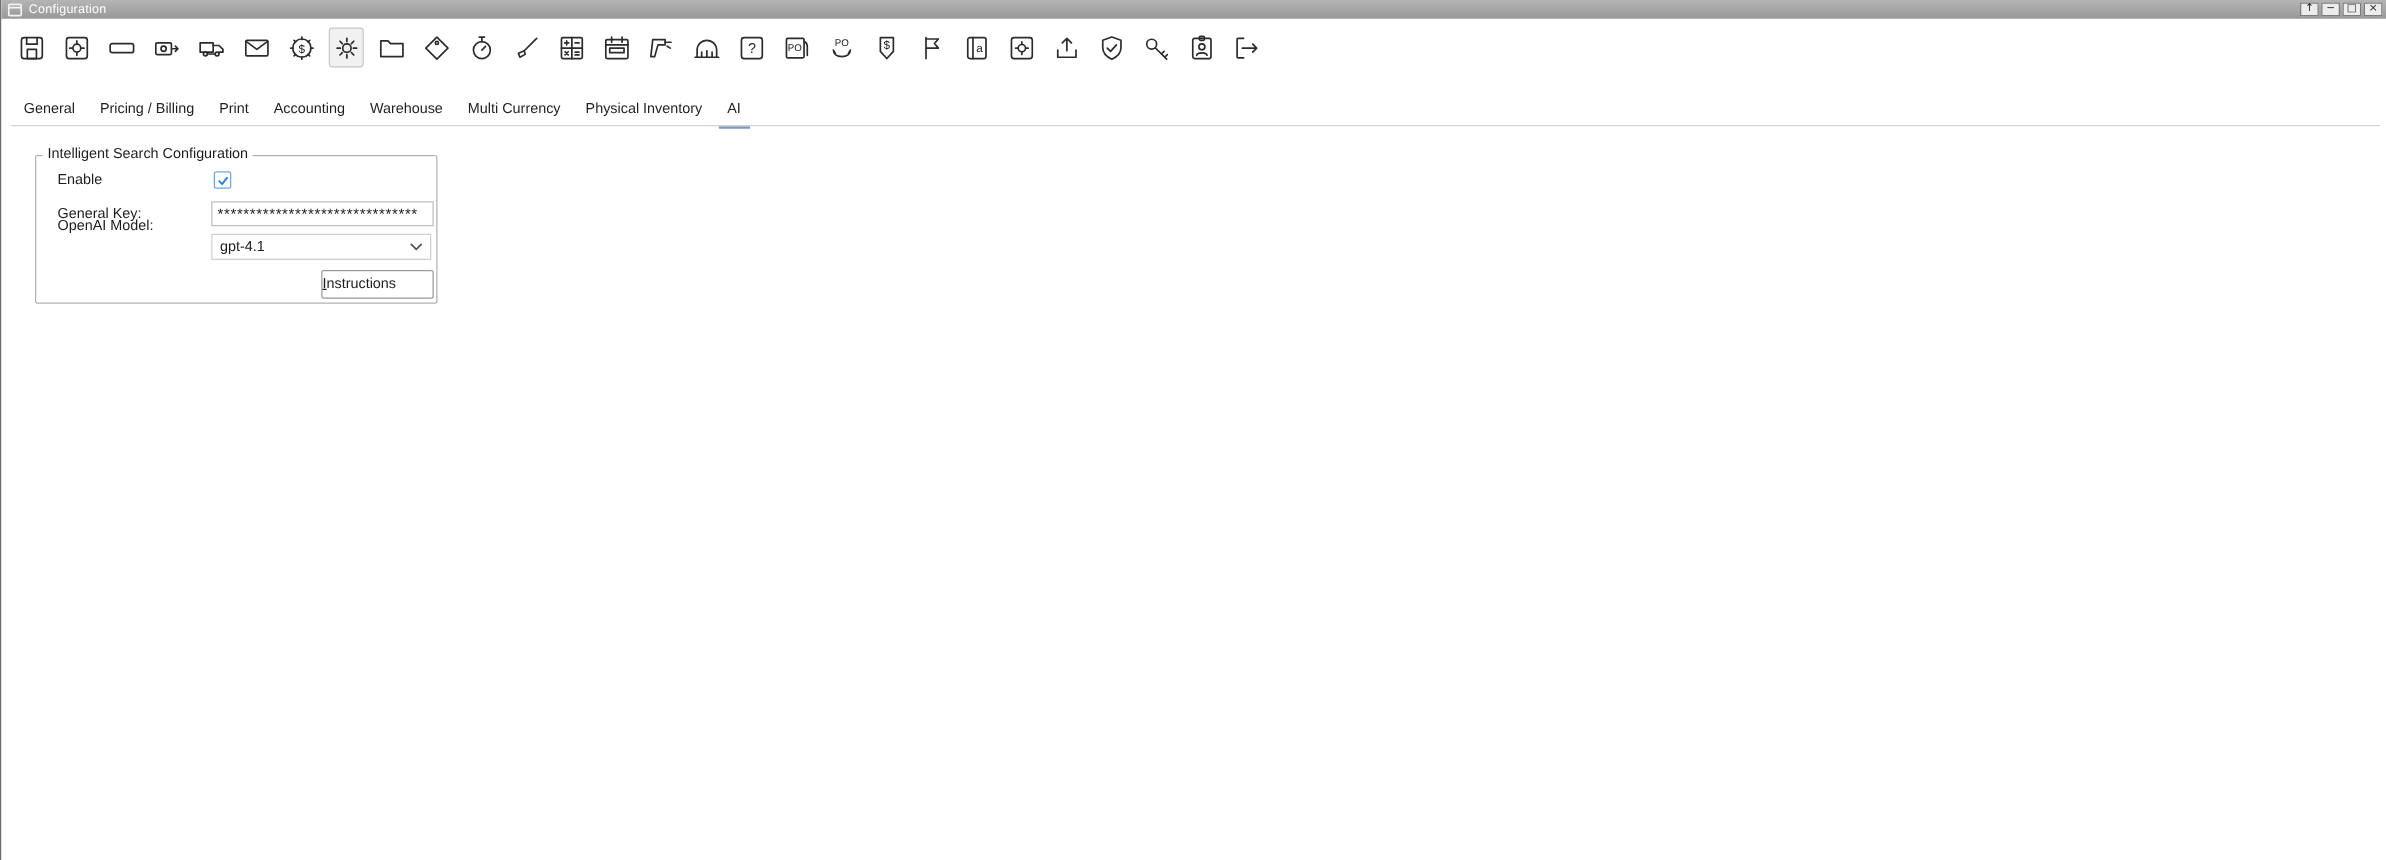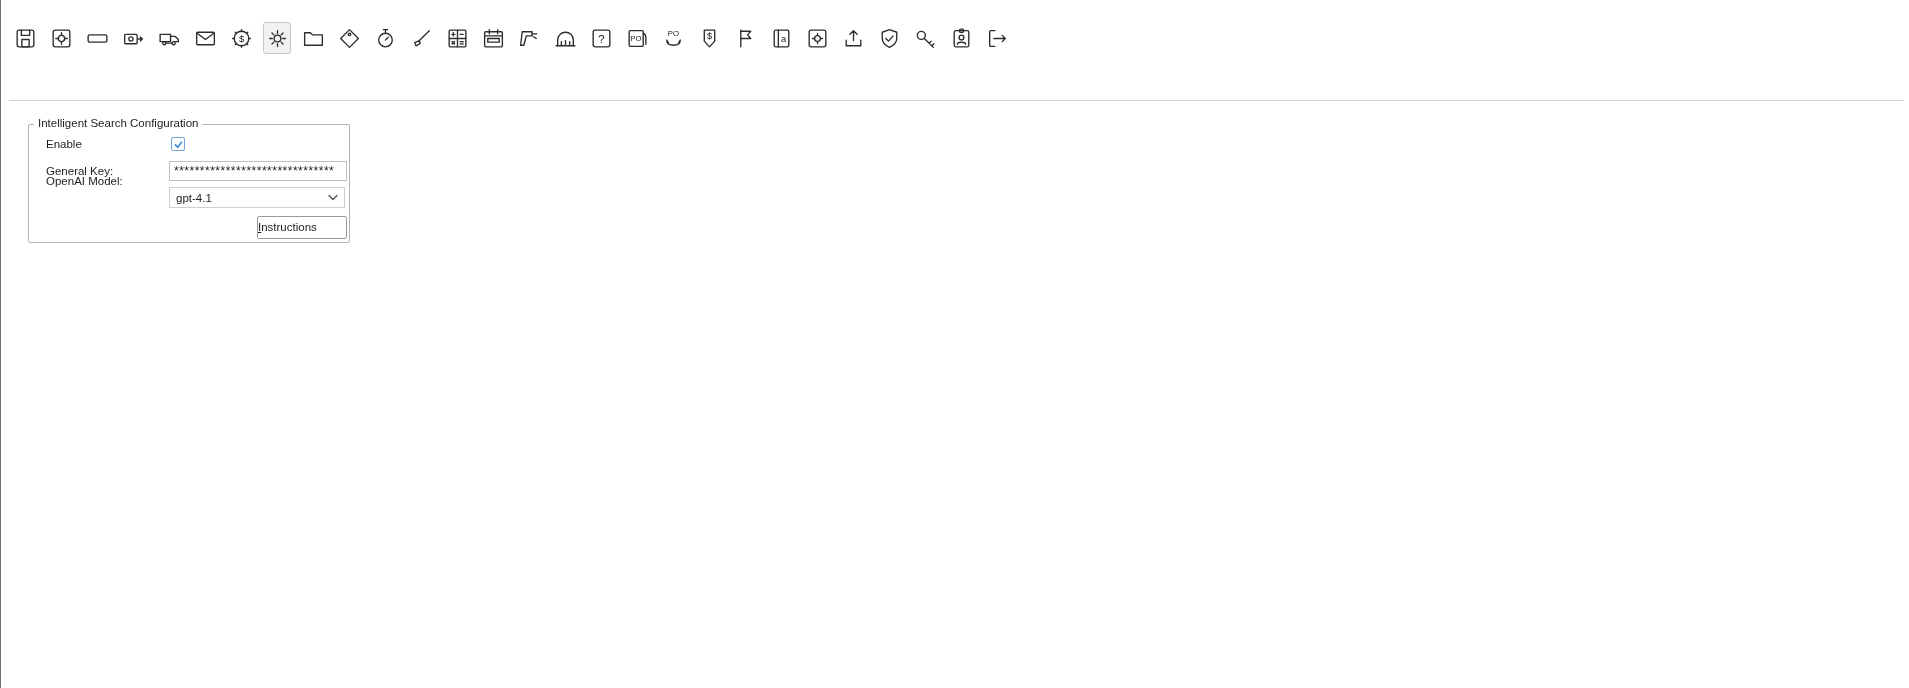--- a/index.html
+++ b/index.html
@@ -62,20 +62,35 @@
   .btn { position:absolute; left:228px; top:91px; width:90px; height:23px;
     border:1px solid #9a9a9a; border-radius:2px; background:#fff; font-size:11.5px;
     color:#1d1d1d; line-height:21px; cursor:pointer;
     font-family:"Liberation Sans",sans-serif; }
 </style>
 </head>
 <body>
 
 <div class="window">
 
+  <div class="titlebar">
+    <span class="app-icon">
+      <svg viewBox="0 0 12 12">
+          <rect x="1" y="1.5" width="10" height="9" rx="1"></rect>
+          <path d="M1 4h10"></path>
+        </svg>
+    </span>
+    <span class="title">Configuration</span>
+    <div class="win-controls">
+        <div class="ctrl">↑</div>
+        <div class="ctrl">−</div>
+        <div class="ctrl">□</div>
+        <div class="ctrl">×</div>
+      </div>
+  </div>
 
   <div class="toolbar">
       <div class="tool-btn">
         <span class="icon">
           <svg viewBox="0 0 24 24" xmlns="http://www.w3.org/2000/svg">
             <rect x="4" y="4" width="16" height="16" rx="2"></rect>
             <path d="M8 4v5h8V4"></path>
             <rect x="8.5" y="13" width="7" height="7"></rect>
           </svg>
         </span>
@@ -301,20 +316,30 @@
       <div class="tool-btn">
         <span class="icon">
           <svg viewBox="0 0 24 24" xmlns="http://www.w3.org/2000/svg">
             <path d="M9.5 4.5H5.3a.8.8 0 0 0-.8.8v13.4c0 .44.36.8.8.8h4.2"></path>
             <path d="M8.5 12h11M16.5 9l3 3-3 3"></path>
           </svg>
         </span>
       </div>
     </div>
 
+  <div class="tab-bar">
+      <div class="tab">General</div>
+      <div class="tab">Pricing / Billing</div>
+      <div class="tab">Print</div>
+      <div class="tab">Accounting</div>
+      <div class="tab">Warehouse</div>
+      <div class="tab">Multi Currency</div>
+      <div class="tab">Physical Inventory</div>
+      <div class="tab active">AI</div>
+    </div>
   <div class="tab-separator"></div>
 
   <div class="groupbox">
     <span class="legend">Intelligent Search Configuration</span>
 
     <span class="fld-label" style="top:13px">Enable</span>
     <span class="checkbox checked">
       <svg viewBox="0 0 14 14">
           <polyline points="3,7.5 6,10.5 11,4"></polyline>
         </svg>

